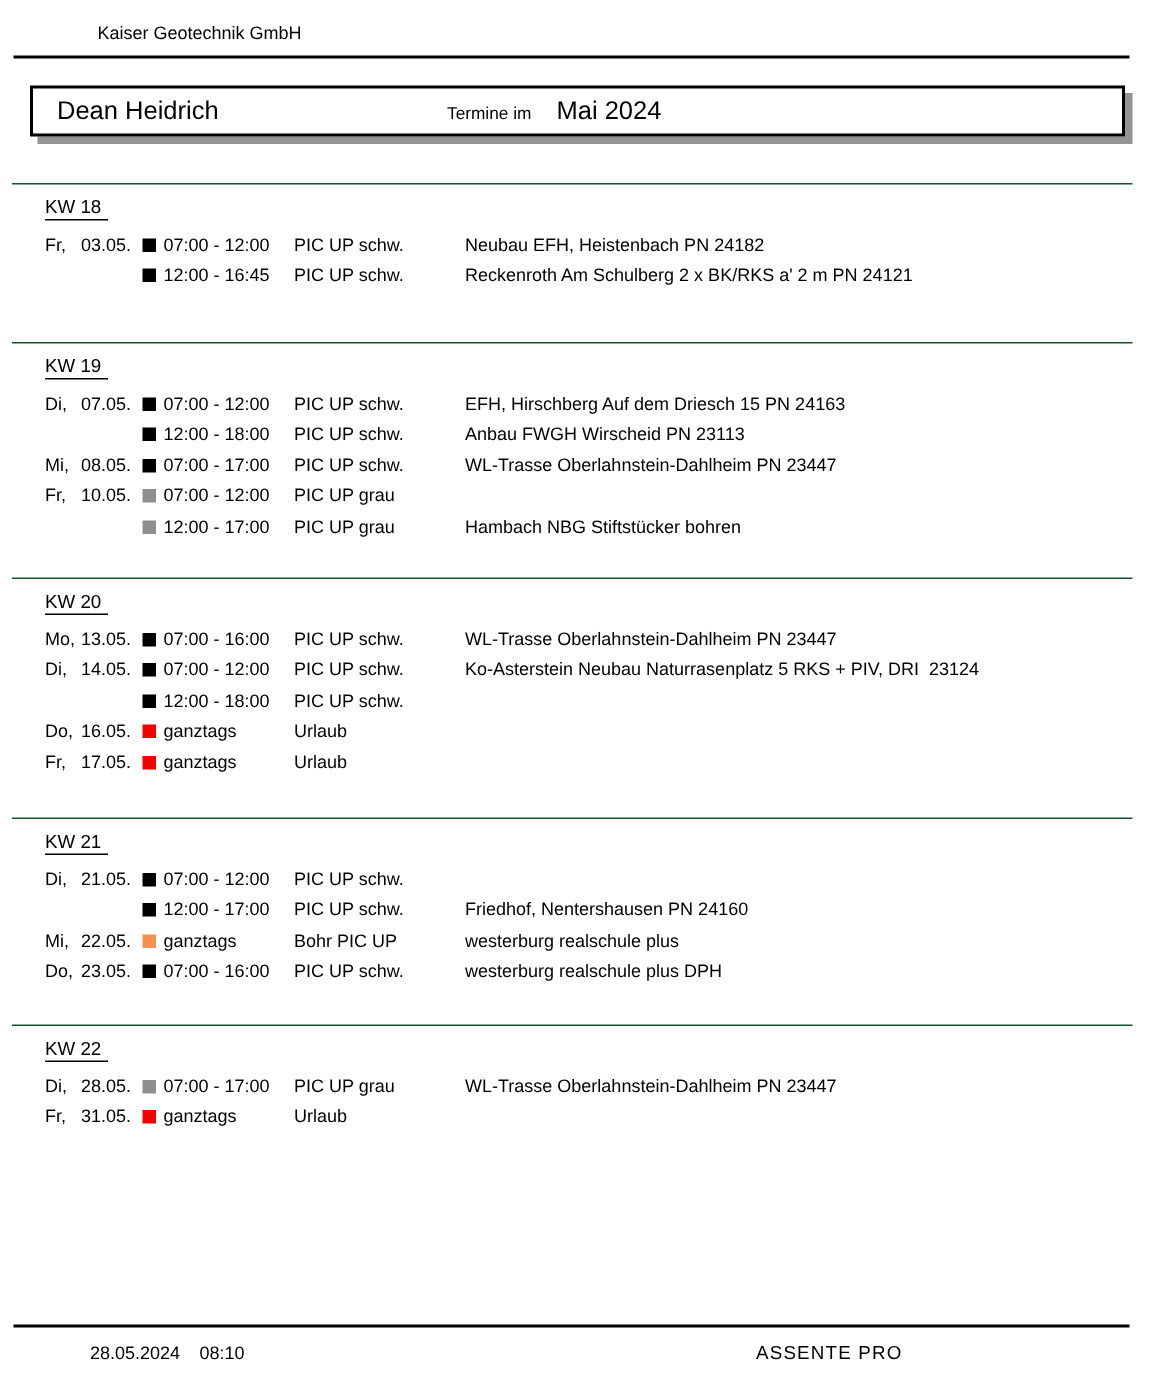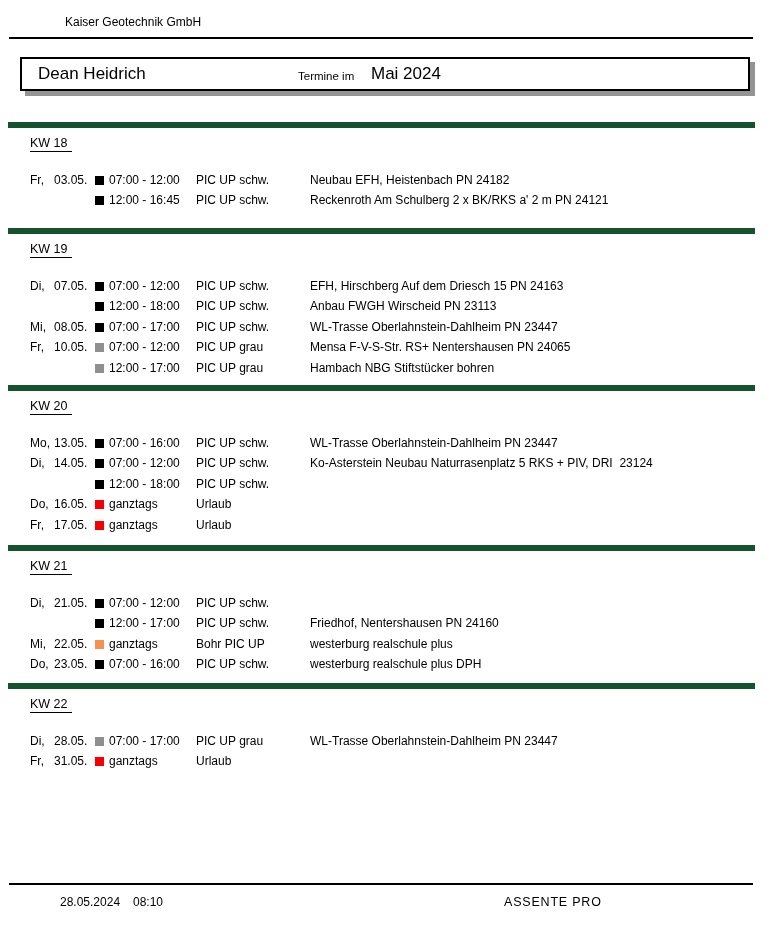--- a/index.html
+++ b/index.html
@@ -39,37 +39,37 @@
     font-size: 11.5px;
   }
   .title-month {
     position: absolute; left: 349px; top: 5px;
     font-size: 17px;
   }
 
   .sections { position: absolute; left: 0; top: 0; width: 780px; }
   .kw-section {
     position: absolute; left: 8px; width: 747px;
-    border-top: 6px solid #14532d;
+    border-top: 1px solid #14532d;
   }
   .kw-section:nth-child(1) { top: 122px; }
   .kw-section:nth-child(2) { top: 228px; }
   .kw-section:nth-child(3) { top: 385px; }
   .kw-section:nth-child(4) { top: 545px; }
   .kw-section:nth-child(5) { top: 683px; }
 
   .kw-label {
     display: inline-block;
     margin: 8px 0 0 22px;
     font-size: 12.5px;
     border-bottom: 1px solid #000;
     padding: 0 4px 1px 0;
     white-space: pre;
   }
-  .rows { margin-top: 18px; text-align: right; }
+  .rows { margin-top: 6px; text-align: right; }
   .row { position: relative; height: 20.4px; font-size: 12px; }
   .row span { position: absolute; top: 3px; white-space: pre; }
   .c-day    { left: 22px; }
   .c-date   { left: 46px; }
   .c-marker {
     left: 87px; top: 6px !important;
     width: 9px; height: 9px;
     display: inline-block;
   }
   .c-time   { left: 101px; }
@@ -152,21 +152,20 @@
     <span class="c-type">PIC UP schw.</span>
     <span class="c-desc">WL-Trasse Oberlahnstein-Dahlheim PN 23447</span>
   </div>
 
   <div class="row">
     <span class="c-day">Fr,</span>
     <span class="c-date">10.05.</span>
     <span class="c-marker" style="background: rgb(143, 143, 143);"></span>
     <span class="c-time">07:00 - 12:00</span>
     <span class="c-type">PIC UP grau</span>
-    <span class="c-desc">Mensa F-V-S-Str. RS+ Nentershausen PN 24065</span>
   </div>
 
   <div class="row">
     <span class="c-day"></span>
     <span class="c-date"></span>
     <span class="c-marker" style="background: rgb(143, 143, 143);"></span>
     <span class="c-time">12:00 - 17:00</span>
     <span class="c-type">PIC UP grau</span>
     <span class="c-desc">Hambach NBG Stiftstücker bohren</span>
   </div>

